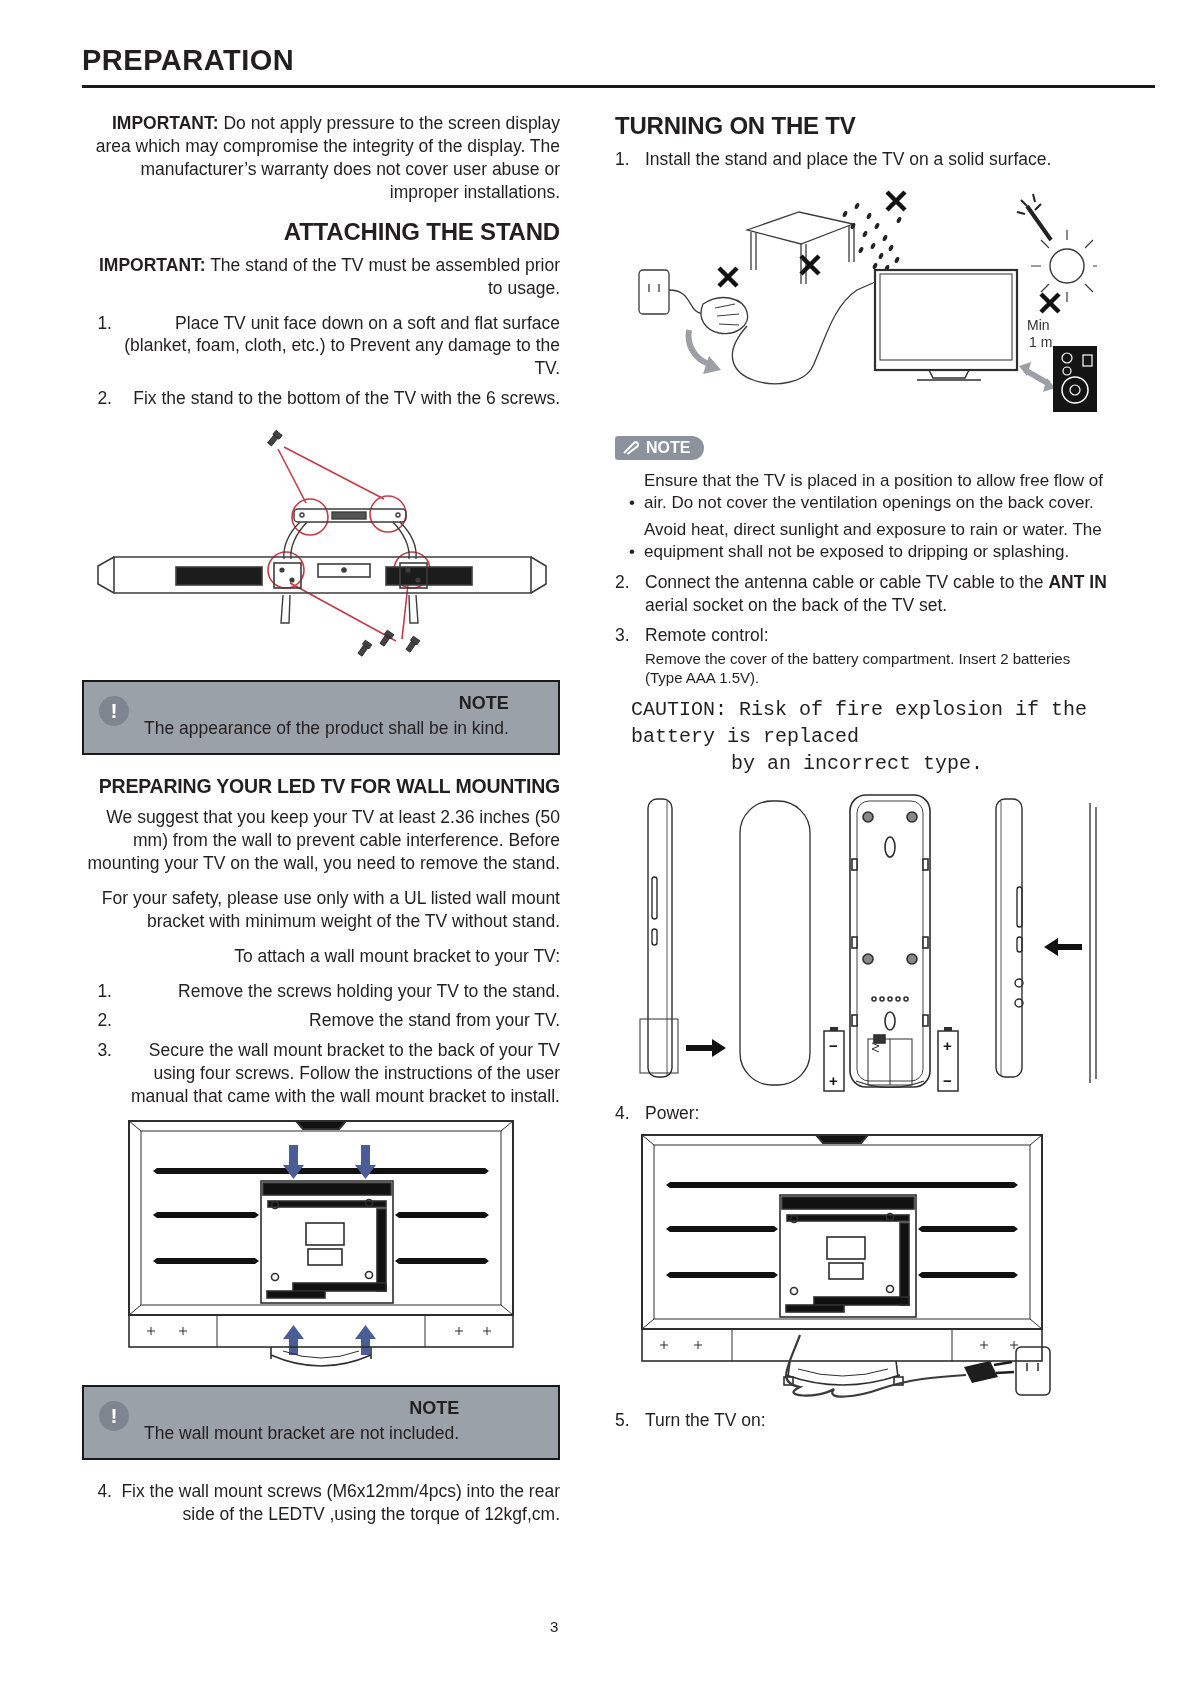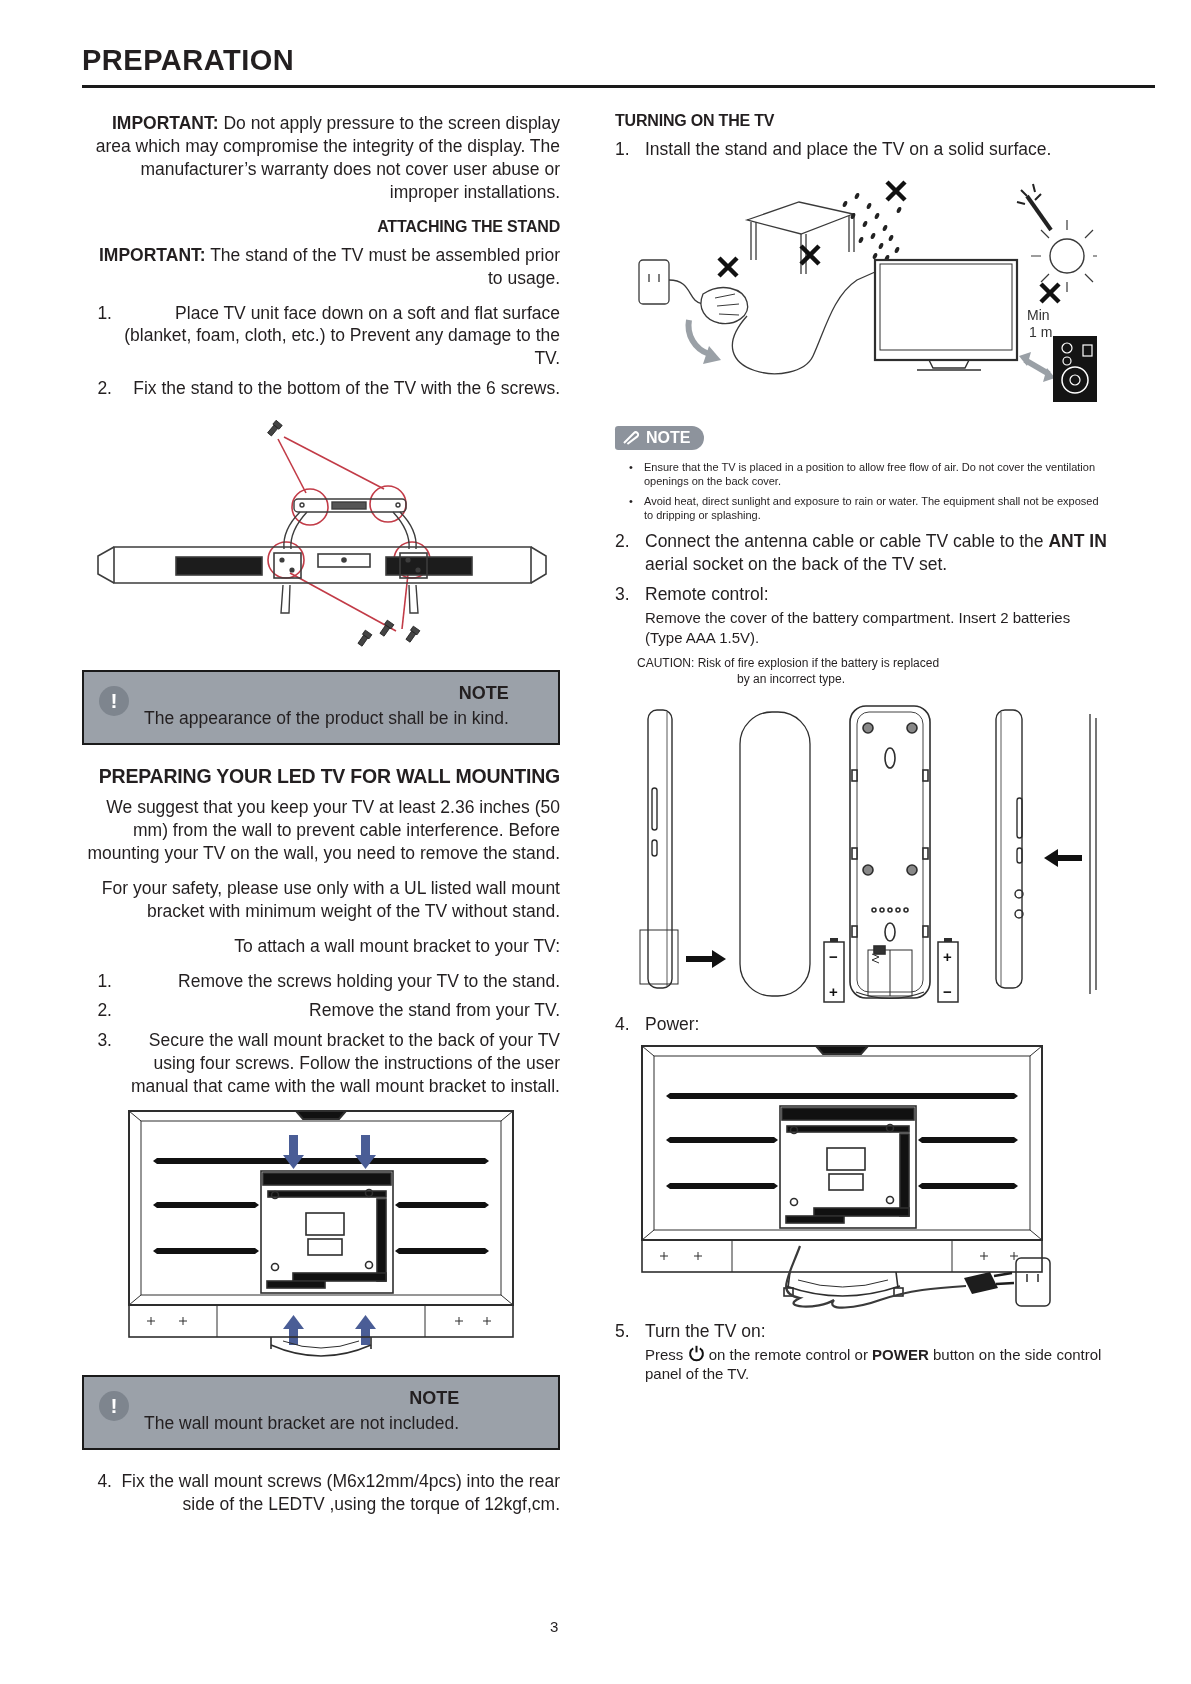--- a/index.html
+++ b/index.html
@@ -4,34 +4,34 @@
 <style>
   html,body{margin:0;padding:0;background:#ffffff;}
   body{width:1191px;height:1684px;position:relative;font-family:"Liberation Sans",sans-serif;color:#231f20;-webkit-font-smoothing:antialiased;}
   .page{padding:34px 36px 0 82px;}
   .doc-title{font-size:29px;font-weight:700;letter-spacing:0.5px;margin:10px 0 8px 0;}
   .title-rule{border:none;border-top:3px solid #1a1a1a;margin:0 0 24px 0;}
   .cols{display:flex;gap:55px;}
   .col-left{width:478px;flex:none;text-align:right;}
   .col-right{width:495px;flex:none;}
   .body-p{font-size:17.5px;line-height:1.31;margin:0 0 12px 0;}
-  .sec-h{font-size:16px;font-weight:700;margin:14px 0 8px 0;white-space:nowrap;letter-spacing:-0.2px;}
+  .sec-h{font-size:24px;font-weight:700;margin:14px 0 8px 0;white-space:nowrap;letter-spacing:-0.2px;}
   .step{display:flex;font-size:17.5px;line-height:1.31;margin:0 0 7px 0;}
   .step .num{width:30px;flex:none;}
   .step .txt{flex:1;}
   .substep{margin:2px 0 8px 30px;font-size:15px;line-height:1.31;}
-  .caution{margin:4px 0 10px 22px;font-size:12px;line-height:1.35;}
+  .caution{margin:4px 0 10px 16px;font-size:20px;line-height:1.35;font-family:Liberation Mono, monospace;}
   .caution .c2{margin-left:100px;}
   .note-box{background:#9ba1a9;border:2px solid #1a1a1a;display:flex;align-items:flex-start;padding:11px 12px 13px 10px;margin:18px 0 20px 0;}
   .note-ico{width:30px;height:30px;border-radius:50%;background:#7e858e;color:#fff;font-weight:700;font-size:21px;display:flex;align-items:center;justify-content:center;flex:none;margin:3px 15px 0 5px;}
   .note-title{font-weight:700;font-size:18px;margin-bottom:3px;}
   .note-text{font-size:17.5px;line-height:1.3;}
   .note-pill{display:inline-flex;align-items:center;gap:6px;background:#8d939c;color:#fff;font-weight:700;font-size:16px;padding:3px 14px 3px 7px;border-radius:4px 15px 15px 4px;margin:10px 0 10px 0;}
   .bullets{margin:0 0 8px 14px;}
-  .bullet{display:flex;font-size:11px;line-height:1.28;margin:0 0 6px 0;}
+  .bullet{display:flex;font-size:17px;line-height:1.28;margin:0 0 6px 0;align-items:flex-end;}
   .bullet::before{content:"•";width:15px;flex:none;}
   .fig{display:flex;justify-content:center;margin:6px 0 10px 0;}
   .pagenum{position:absolute;left:550px;top:1618px;font-size:15px;}
   .bold{font-weight:700;}
   .pwr{display:inline-block;vertical-align:-2px;}
   svg{display:block;}
   svg text{font-family:"Liberation Sans",sans-serif;}
 </style>
 </head>
 <body>
@@ -455,24 +455,18 @@
             <rect x="388" y="216" width="34" height="48" rx="5" stroke="#2e2e2e" stroke-width="1.5" fill="none"></rect>
             <path d="M399,232 v8 M410,232 v8" stroke="#2e2e2e" stroke-width="1.5"></path>
           </g>
         </svg>
       </div>
 
       <div class="step" style="margin-bottom:2px;">
           <span class="num">5.</span>
           <span class="txt">Turn the TV on:</span>
         </div>
-      <div class="substep">
-        <span>Press </span><span class="pwr"><svg width="17" height="17" viewBox="0 0 17 17">
-              <path d="M5.2,3.4 a6.4,6.4 0 1 0 6.6,0" fill="none" stroke="#111" stroke-width="2"></path>
-              <path d="M8.5,0.8 V7.4" stroke="#111" stroke-width="2"></path>
-            </svg></span><span> on the remote control or </span><span class="bold">POWER</span><span> button on the side control panel of the TV.</span>
-      </div>
 
     </div>
   </div>
 </div>
 
 <div class="pagenum">3</div>
 
 </body></html>

